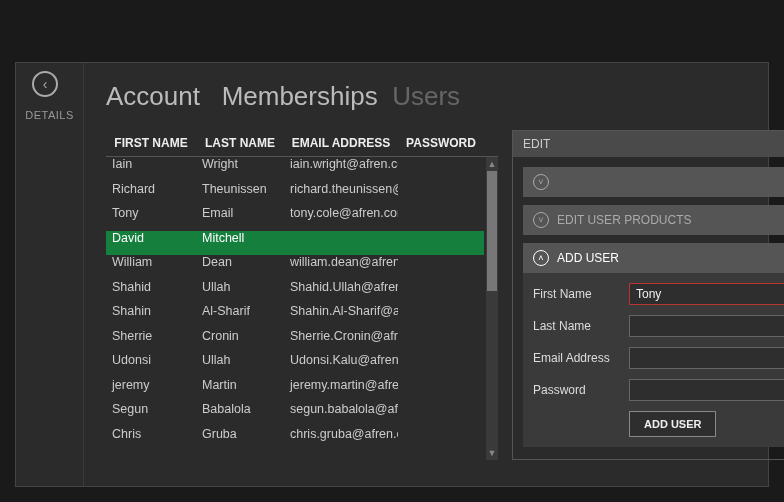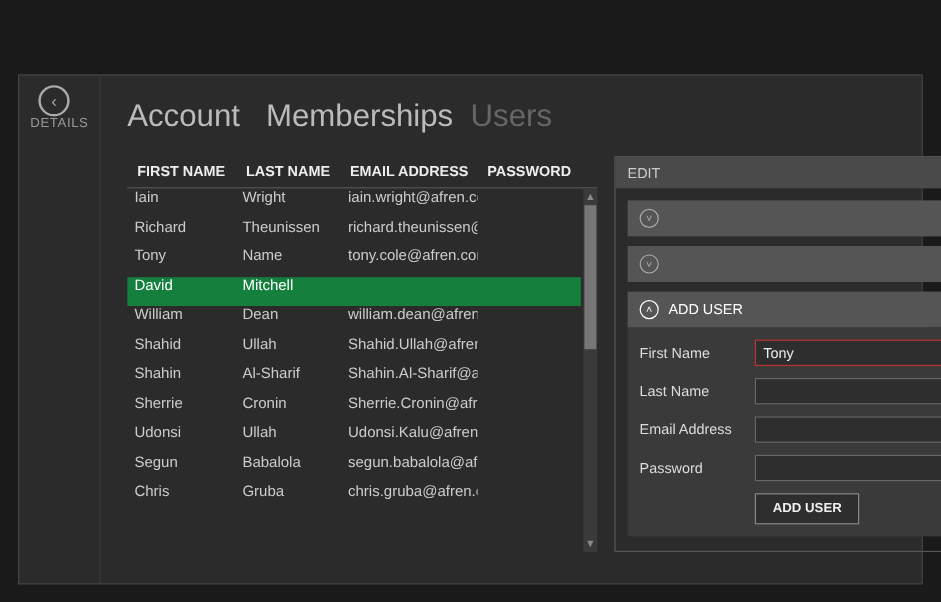--- a/index.html
+++ b/index.html
@@ -27,21 +27,21 @@
   width: 26px; height: 26px;
   margin: 8px 0 0 16px;
   border: 2px solid #aaa;
   border-radius: 50%;
   display: flex; align-items: center; justify-content: center;
   color: #aaa; font-size: 14px;
   cursor: pointer;
 }
 .sidebar-tab {
   text-align: center;
-  margin-top: 0;
+  margin-top: 12px;
   font-size: 11px;
   color: #999;
   letter-spacing: 0.5px;
 }
 .content {
   position: absolute;
   left: 68px; top: 0; right: 0; bottom: 0;
   padding: 18px 10px 10px 22px;
 }
 .crumbs {
@@ -227,21 +227,21 @@
                 <div class="td c4"></div>
               </div>
               <div class="tr">
                 <div class="td c1">Richard</div>
                 <div class="td c2">Theunissen</div>
                 <div class="td c3">richard.theunissen@</div>
                 <div class="td c4"></div>
               </div>
               <div class="tr">
                 <div class="td c1">Tony</div>
-                <div class="td c2">Name</div>
+                <div class="td c2">Email</div>
                 <div class="td c3">tony.cole@afren.cor</div>
                 <div class="td c4"></div>
               </div>
               <div class="tr sel">
                 <div class="td c1">David</div>
                 <div class="td c2">Mitchell</div>
                 <div class="td c4"></div>
               </div>
               <div class="tr">
                 <div class="td c1">William</div>
@@ -264,20 +264,26 @@
               <div class="tr">
                 <div class="td c1">Sherrie</div>
                 <div class="td c2">Cronin</div>
                 <div class="td c3">Sherrie.Cronin@afre</div>
                 <div class="td c4"></div>
               </div>
               <div class="tr">
                 <div class="td c1">Udonsi</div>
                 <div class="td c2">Ullah</div>
                 <div class="td c3">Udonsi.Kalu@afren.c</div>
+                <div class="td c4"></div>
+              </div>
+              <div class="tr">
+                <div class="td c1">jeremy</div>
+                <div class="td c2">Martin</div>
+                <div class="td c3">jeremy.martin@afre</div>
                 <div class="td c4"></div>
               </div>
               <div class="tr">
                 <div class="td c1">Segun</div>
                 <div class="td c2">Babalola</div>
                 <div class="td c3">segun.babalola@afr</div>
                 <div class="td c4"></div>
               </div>
               <div class="tr">
                 <div class="td c1">Chris</div>
@@ -295,20 +301,21 @@
       </div>
 
       <div class="right-panel">
         <div class="panel-head">EDIT</div>
         <div class="panel-body">
           <div class="accordion">
             <span class="acc-icon">˅</span>
           </div>
           <div class="accordion">
             <span class="acc-icon">˅</span>
+            <span>EDIT USER PRODUCTS</span>
           </div>
           <div class="accordion open">
             <span class="acc-icon">˄</span>
             <span>ADD USER</span>
           </div>
           <div class="add-user-body">
             <div class="form-row">
               <label>First Name</label>
               <input class="err" value="Tony" style="">
             </div>

